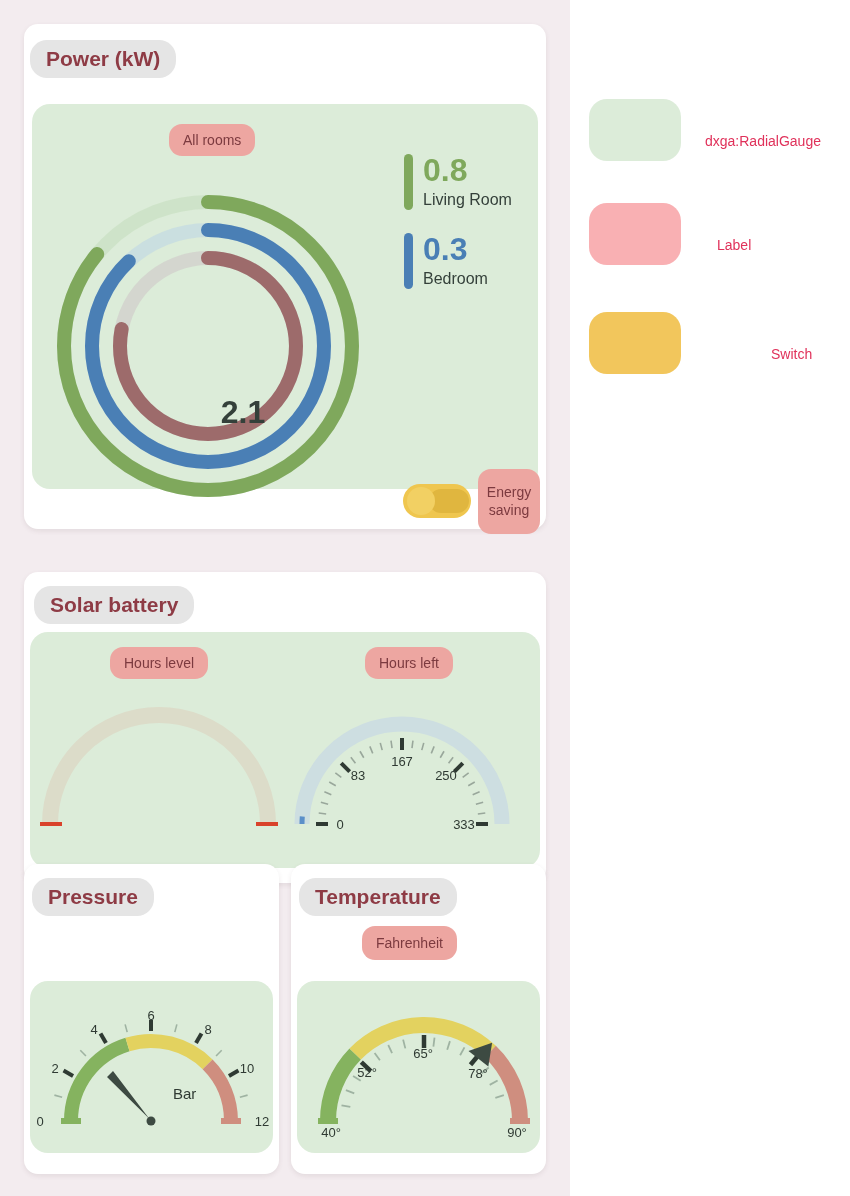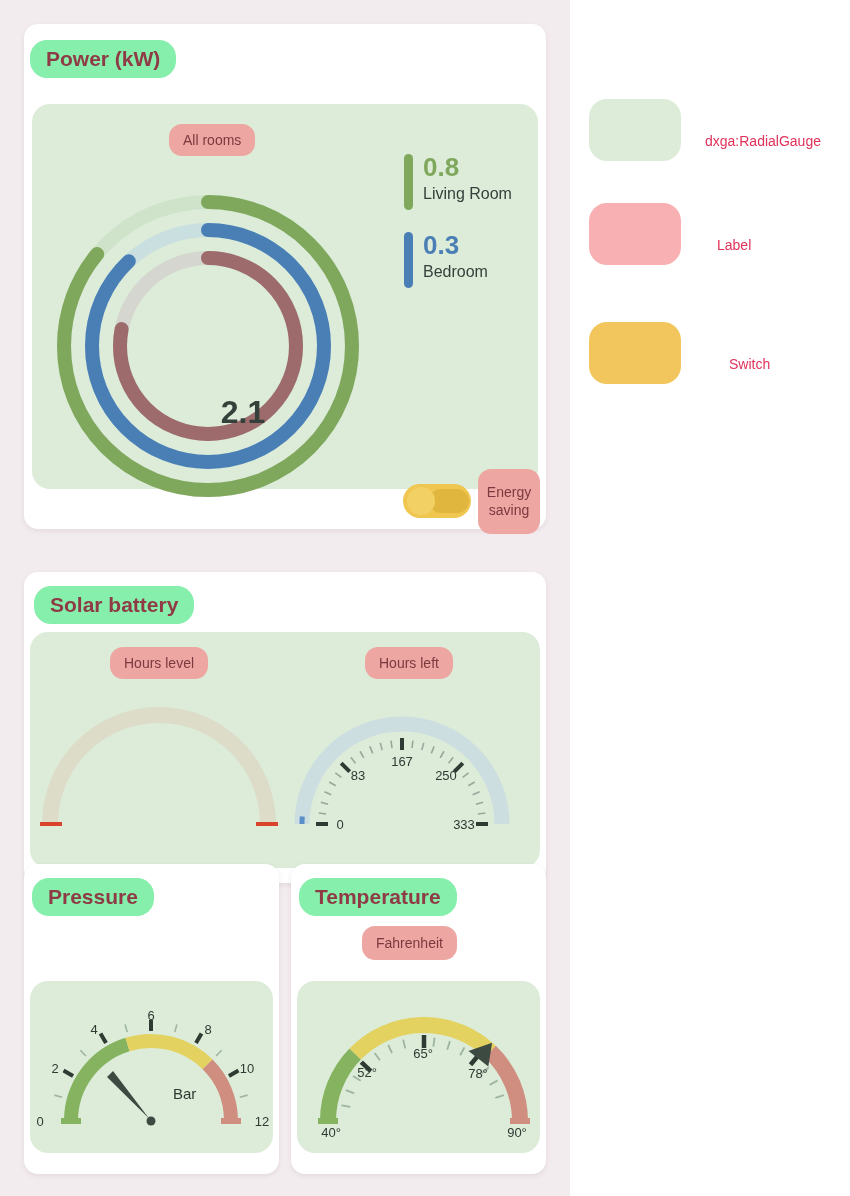--- a/index.html
+++ b/index.html
@@ -26,21 +26,21 @@
     box-shadow: 0 2px 5px rgba(90,60,70,0.10);
   }
   #card-power      { left: 24px; top: 24px;  width: 522px; height: 505px; }
   #card-solar      { left: 24px; top: 572px; width: 522px; height: 311px; padding-left: 12px; }
   #card-pressure   { left: 24px; top: 864px; width: 255px; height: 310px; }
   #card-temperature{ left: 291px; top: 864px; width: 255px; height: 310px; }
 
   
   .label-pill {
     position: absolute;
-    background: #86efac;
+    background: #e5e5e5;
     color: #8e3b45;
     border-radius: 16px;
     display: flex; align-items: center; justify-content: center;
     text-align: center;
     white-space: pre-line;
   }
   .label-title {
     font-size: 21px; font-weight: bold;
     border-radius: 17px;
     padding: 0 16px;
@@ -71,21 +71,21 @@
   #panel-press   { left: 6px;  top: 117px; width: 243px; height: 172px; }
   #panel-temp    { left: 6px;  top: 117px; width: 243px; height: 172px; }
 
   svg { display: block; overflow: visible; }
   .svg-abs { position: absolute; left: 0; top: 0; }
 
   
   .pw-legend { position: absolute; left: 372px; top: 50px; width: 130px; }
   .pw-row { display: flex; align-items: flex-start; margin-bottom: 22px; }
   .pw-bar { width: 9px; border-radius: 5px; height: 56px; margin-right: 10px; flex: none; }
-  .pw-val { font-size: 26px; font-weight: bold; line-height: 1.0; }
+  .pw-val { font-size: 32px; font-weight: bold; line-height: 1.0; }
   .pw-name { font-size: 16px; color: #34403a; line-height: 1.35; margin-top: 3px; }
 
   
   .switch {
     position: absolute; left: 371px; top: 380px;
     width: 68px; height: 34px;
     background: #efc64f; border-radius: 17px;
   }
   .switch .knob-track {
     position: absolute; right: 2px; top: 5px;
@@ -117,21 +117,21 @@
   .tick-txt { font-size: 13px; fill: #2f3a33; font-family: "Liberation Sans", sans-serif; }
   .unit-txt { font-size: 15px; fill: #2f3a33; font-family: "Liberation Sans", sans-serif; }
 
   
   #legend-panel { position: absolute; left: 570px; top: 0; width: 280px; height: 1196px; background: #ffffff; }
   .lg-item { position: absolute; display: flex; align-items: center; }
   .lg-swatch { width: 92px; height: 62px; border-radius: 18px; flex: none; }
   .lg-text { font-size: 14px; color: #e0315a; margin-left: 24px; white-space: nowrap; margin-top: 22px; }
   #lg-0 { left: 19px; top: 99px; }
   #lg-1 { left: 19px; top: 203px; }
-  #lg-2 { left: 19px; top: 322px; }
+  #lg-2 { left: 19px; top: 312px; gap: 42px; }
   #lg-1 .lg-text { margin-left: 36px; }
   #lg-2 .lg-text { margin-left: 48px; }
 </style>
 </head>
 <body>
 
 <div id="root">
 
   <div class="app-canvas">
 

